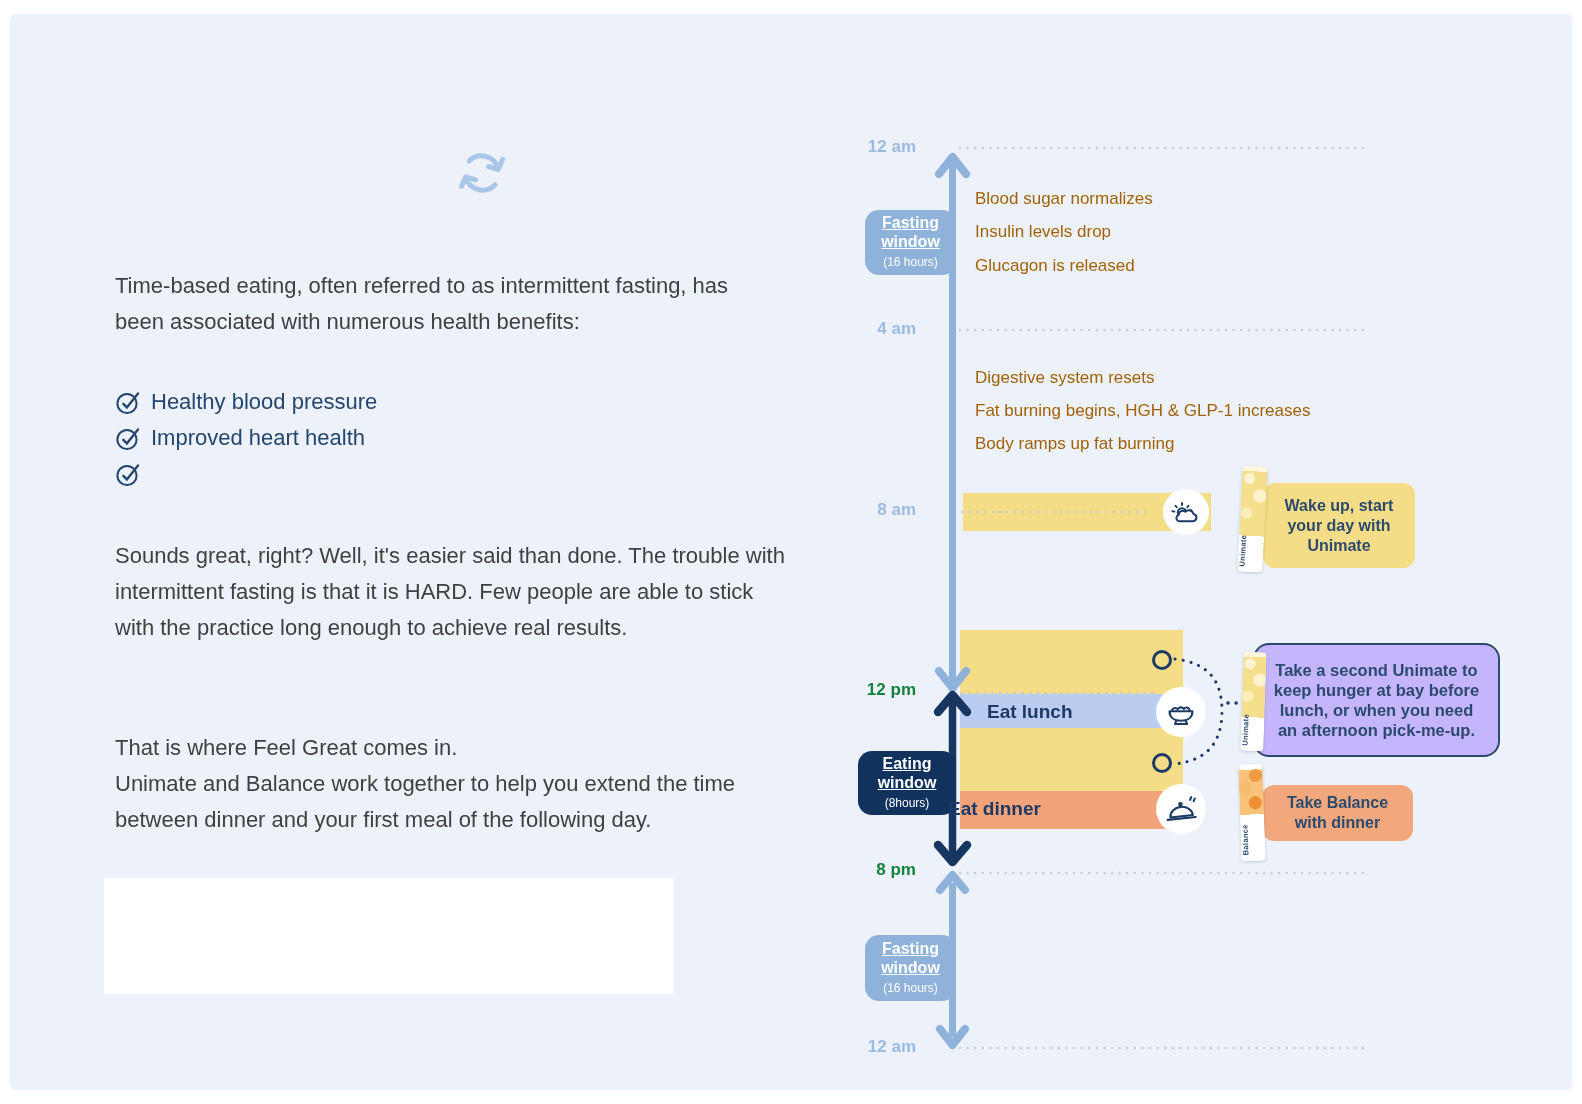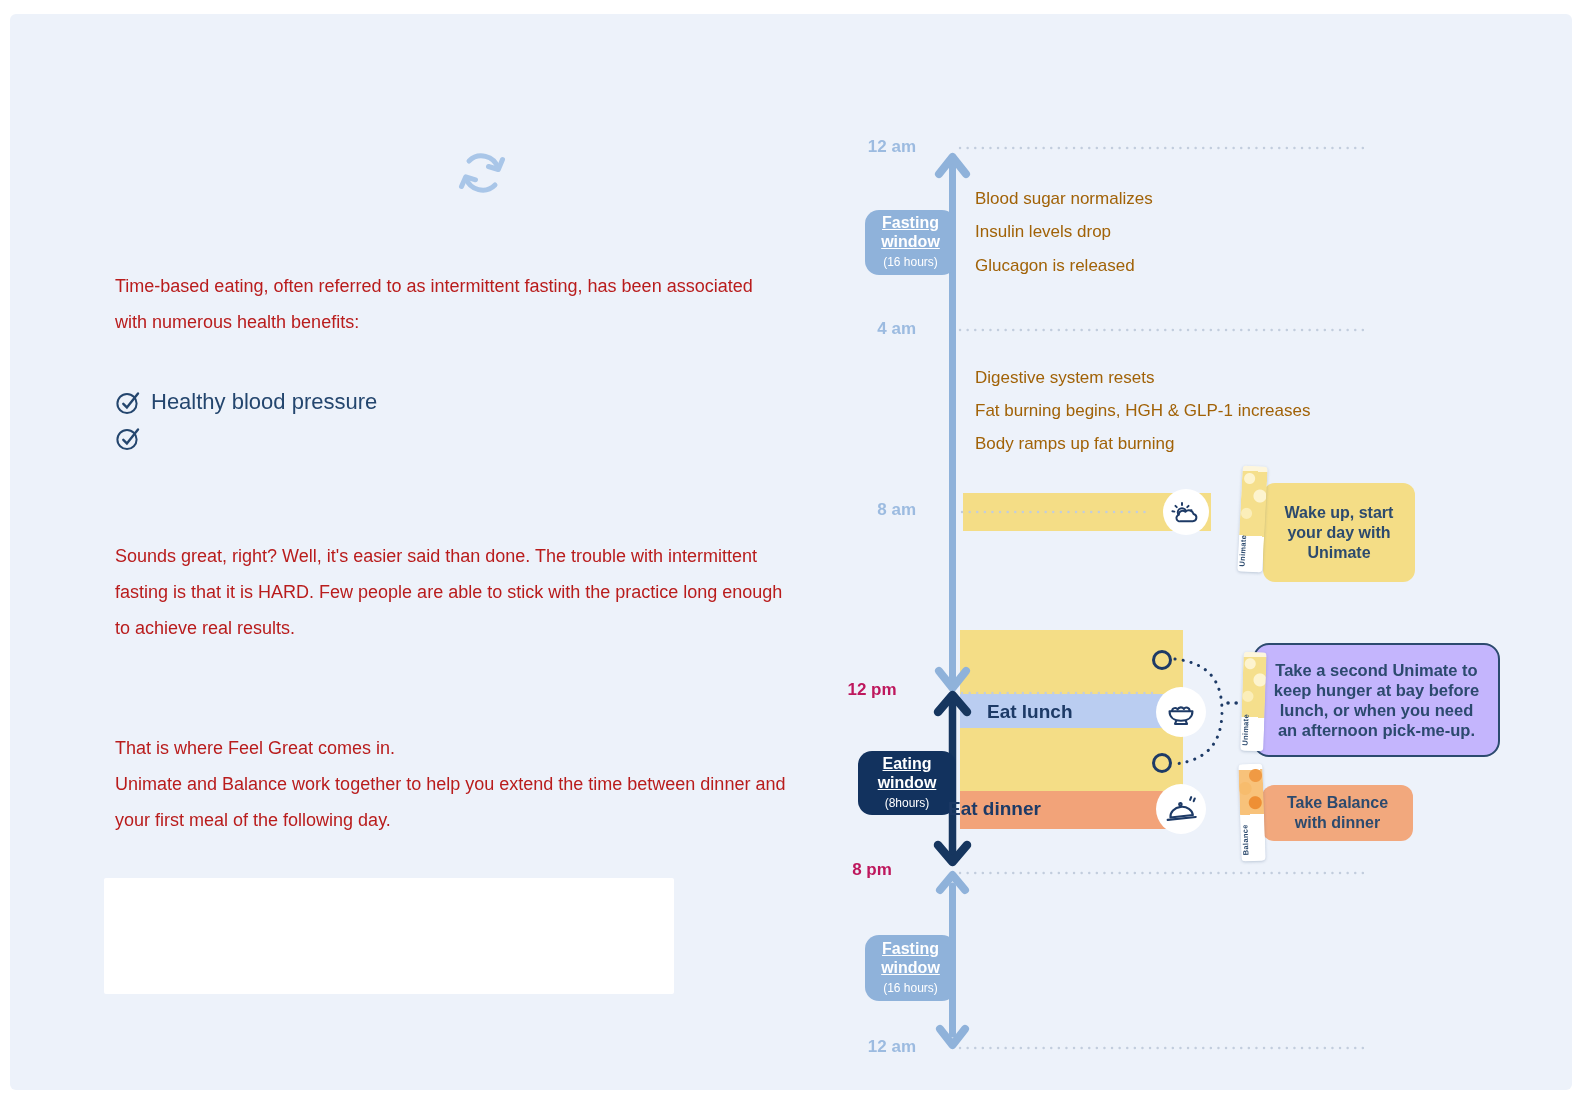--- a/index.html
+++ b/index.html
@@ -2,31 +2,31 @@
 <html><head>
 <meta charset="utf-8">
 <style>
   html,body{margin:0;padding:0;background:#ffffff;}
   #canvas{position:relative;width:1582px;height:1104px;background:#ffffff;overflow:hidden;
           font-family:"Liberation Sans", sans-serif;}
   .panel{position:absolute;left:10px;top:14px;width:1562px;height:1076px;background:#edf2fa;border-radius:6px;}
   .abs{position:absolute;}
   
   .title{left:115px;top:146px;font-size:46px;font-weight:700;letter-spacing:-0.5px;color:#16365f;}
-  .body-text{color:#b91c1c;font-size:18px;line-height:36px;font-weight:400;}
+  .body-text{color:#404040;font-size:22px;line-height:36px;font-weight:400;}
   .intro{left:115px;top:268px;width:650px;}
   .benefits{left:115px;top:384px;}
   .benefit-row{display:flex;align-items:center;gap:9px;height:36px;color:#24466e;font-size:22px;}
   .para2{left:115px;top:538px;width:672px;}
   .para3{left:115px;top:730px;width:680px;}
   .white-box{left:104px;top:878px;width:570px;height:116px;background:#ffffff;border-radius:2px;}
   
   .time-label{width:88px;text-align:right;font-size:17px;font-weight:700;}
   .t-light{color:#9cbbe0;}
-  .t-dark{color:#be185d;text-align:center;}
+  .t-dark{color:#15803d;}
   .badge{border-radius:14px;color:#ffffff;text-align:center;display:flex;flex-direction:column;
          justify-content:center;line-height:19px;}
   .badge .b1{font-size:16px;font-weight:700;text-decoration:underline;}
   .badge .b2{font-size:12px;font-weight:400;margin-top:2px;}
   .badge-light{background:#8fb2da;}
   .badge-dark{background:#12325e;}
   .effect{font-size:17px;font-weight:400;color:#a16207;}
   .band{position:absolute;}
   .event-label{font-size:19px;font-weight:700;color:#1d3a66;}
   .icon-circle{position:absolute;background:#ffffff;border-radius:50%;display:flex;align-items:center;justify-content:center;}
@@ -79,20 +79,29 @@
       </svg>
       <span>Healthy blood pressure</span>
     </div>
     <div class="benefit-row">
       <svg width="27" height="27" viewBox="0 0 27 27">
         <g fill="none" stroke="#24466e" stroke-linecap="round">
           <circle cx="12" cy="14.5" r="9.6" stroke-width="2"></circle>
           <path d="M8.3 14.8 l3.6 3.6 L23 4.5" stroke-width="2.4"></path>
         </g>
       </svg>
+      <span>Improved heart health</span>
+    </div>
+    <div class="benefit-row">
+      <svg width="27" height="27" viewBox="0 0 27 27">
+        <g fill="none" stroke="#24466e" stroke-linecap="round">
+          <circle cx="12" cy="14.5" r="9.6" stroke-width="2"></circle>
+          <path d="M8.3 14.8 l3.6 3.6 L23 4.5" stroke-width="2.4"></path>
+        </g>
+      </svg>
     </div>
   </div>
 
   <div class="abs body-text para2">Sounds great, right? Well, it's easier said than done. The trouble with intermittent fasting is that it is HARD. Few people are able to stick with the practice long enough to achieve real results.</div>
 
   <div class="abs body-text para3">
     <div>That is where Feel Great comes in.</div>
     <div>Unimate and Balance work together to help you extend the time between dinner and your first meal of the following day.</div>
   </div>
 
@@ -203,21 +212,21 @@
       <g fill="none" stroke="#1d3a66" stroke-width="2.4" stroke-linecap="round" stroke-linejoin="round" transform="rotate(-6 21 20)">
         <path d="M8 25.5 a13.2 11 0 0 1 26.4 0 z" fill="#ffffff"></path>
         <circle cx="21.2" cy="11.5" r="1.5"></circle>
         <path d="M4.5 28 h33"></path>
         <path d="M33 7.5 l1.6-3"></path>
         <path d="M37 9.5 l1.6-3"></path>
       </g>
     </svg>
   </div>
 
-  <div class="callout callout-yellow" style="left:1263px;top:483px;width:152px;height:99px;padding:6px 12px;box-sizing:border-box;">Wake up, start your day with Unimate</div>
+  <div class="callout callout-yellow" style="left:1263px;top:483px;width:152px;height:85px;padding:6px 12px;box-sizing:border-box;">Wake up, start your day with Unimate</div>
 
   <div class="callout callout-white" style="left:1253px;top:643px;width:247px;height:114px;padding:10px 14px;box-sizing:border-box;">Take a second Unimate to keep hunger at bay before lunch, or when you need an afternoon pick-me-up.</div>
 
   <div class="callout callout-orange" style="left:1262px;top:785px;width:151px;height:56px;padding:6px 14px;box-sizing:border-box;">Take Balance with dinner</div>
 
   <div class="packet packet-unimate" style="left:1240px;top:466px;width:25px;height:106px;transform:rotate(3deg);">
     <div class="plabel">Unimate</div>
   </div>
   <div class="packet packet-unimate" style="left:1242px;top:652px;width:23px;height:99px;transform:rotate(2deg);">
     <div class="plabel">Unimate</div>

